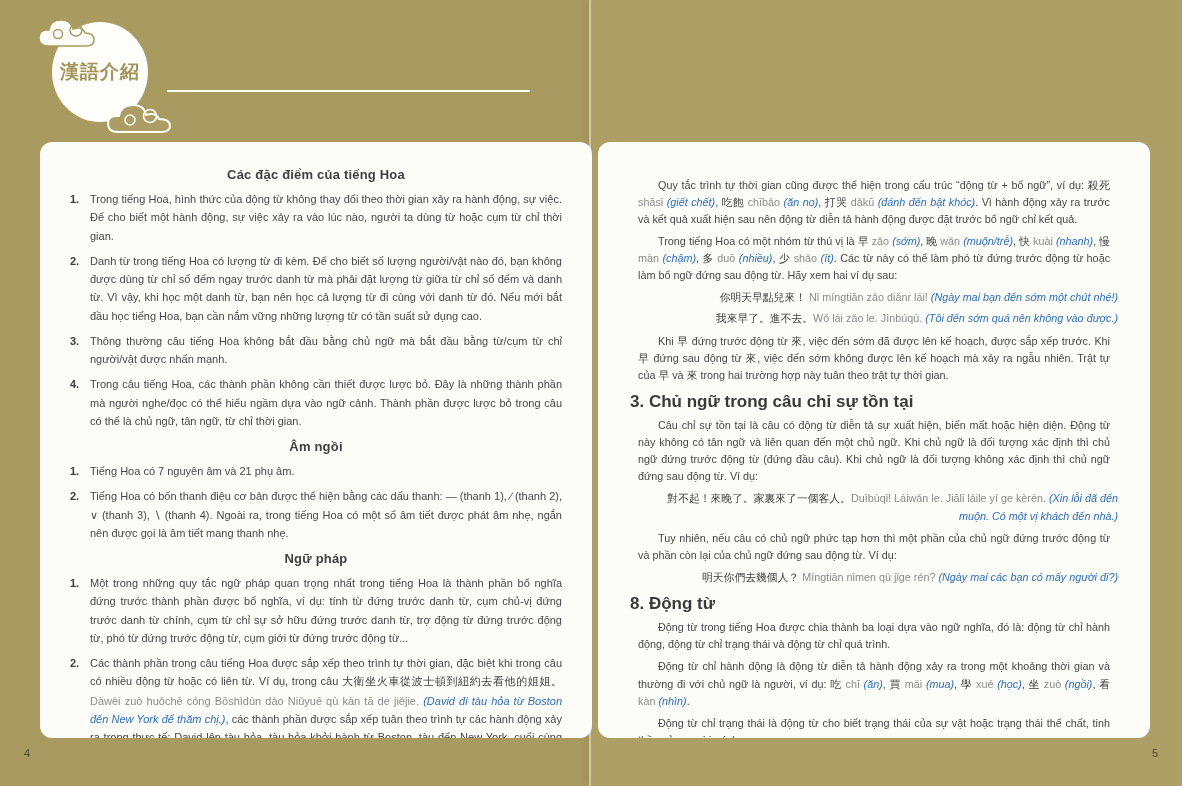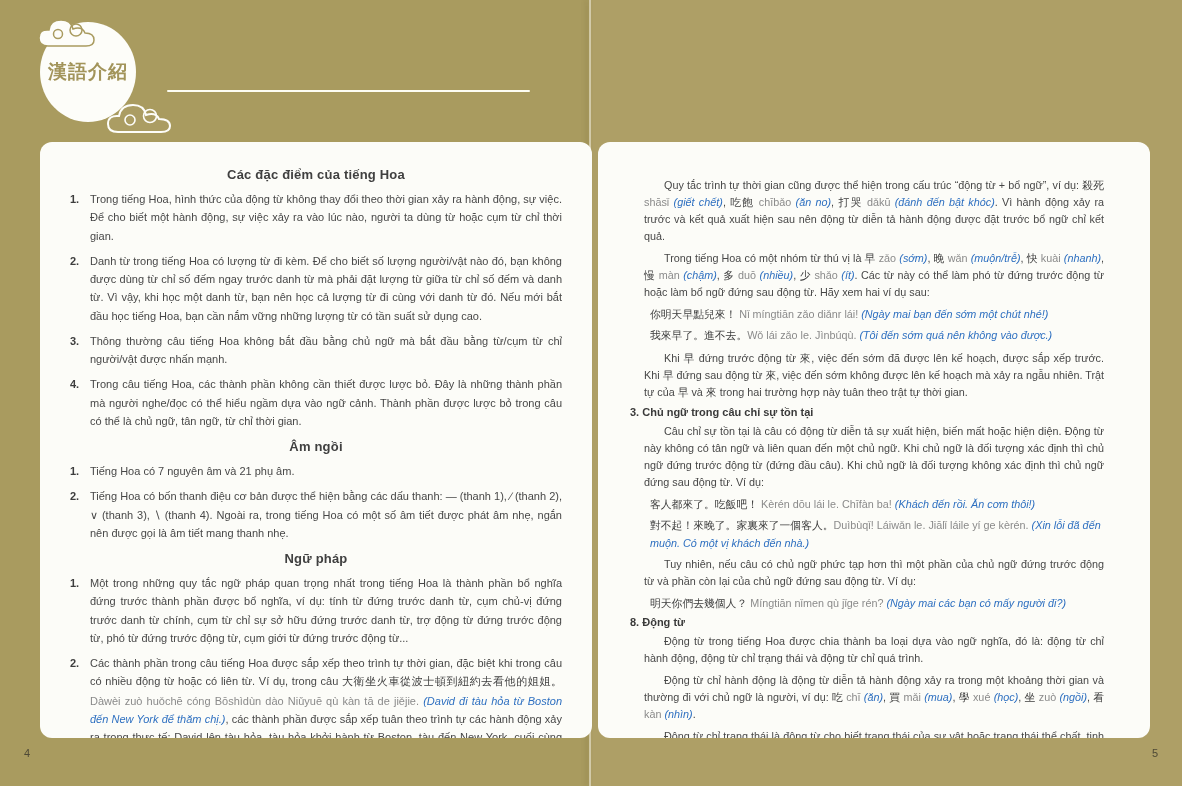--- a/index.html
+++ b/index.html
@@ -3,21 +3,21 @@
 <meta charset="utf-8">
 <style>
   html,body{margin:0;padding:0;}
   #canvas{
     position:relative;width:1182px;height:786px;overflow:hidden;
     background:linear-gradient(90deg,#a99b5f 0 590px,#ae9f66 590px 100%);
     font-family:"Liberation Sans","DejaVu Sans",sans-serif;
   }
   
   .logo-circle{
-    position:absolute;left:40px;top:22px;width:96px;height:100px;
+    position:absolute;left:52px;top:22px;width:96px;height:100px;
     background:#fdfdf9;border-radius:50%;
     display:flex;align-items:center;justify-content:center;z-index:2;
   }
   .logo-cn{
     font-family:"DejaVu Serif",serif;font-size:19px;font-weight:bold;
     color:#a2945a;letter-spacing:1px;white-space:nowrap;
   }
   .cloud-top{position:absolute;left:36px;top:12px;z-index:3;}
   .cloud-bottom{position:absolute;left:104px;top:96px;z-index:3;}
   .page-title{
@@ -51,26 +51,26 @@
     color:#404040;font-weight:bold;font-size:13px;text-align:center;
     margin:9px 0 8px;letter-spacing:.2px;
   }
   .li-row{display:flex;margin:0 0 7px;font-size:11px;line-height:1.66;}
   .li-num{flex:none;width:20px;font-weight:bold;color:#3d3d3d;}
   .li-body{flex:1;text-align:justify;}
   .para{
     font-size:11px;line-height:1.62;text-align:justify;
     text-indent:20px;margin:5px 0;
   }
-  #right-page .para{font-size:10.8px;line-height:1.58;margin:5px 14px;}
+  #right-page .para{font-size:10.8px;line-height:1.58;margin:5px 8px;}
   .example{
-    font-size:10.8px;line-height:1.55;margin:3px 0 3px 20px;text-align:left;
+    font-size:10.8px;line-height:1.55;margin:3px 0 3px 20px;text-align:right;
   }
   .sub-heading{
-    font-weight:bold;color:#3a3a3a;font-size:11px;margin:0 0 4px;
+    font-weight:bold;color:#3a3a3a;font-size:17px;margin:8px 0 4px;
   }
   .seg-z{font-family:"DejaVu Serif",serif;color:#3d3d3d;}
   .seg-p{color:#8a8a8a;}
   .seg-b{color:#2d6fc0;font-style:italic;}
   
   .pageno{
     position:absolute;font-size:11px;color:#4e4936;z-index:2;
   }
   #pageno-left{left:24px;top:747px;}
   #pageno-right{left:1152px;top:747px;}
@@ -139,21 +139,20 @@
 
   <div class="page" id="right-page">
     <div>
         <div class="para"><span class="seg-n">Quy tắc trình tự thời gian cũng được thể hiện trong cấu trúc “động từ + bổ ngữ”, ví dụ: </span><span class="seg-z">殺死</span><span class="seg-p"> shāsǐ </span><span class="seg-b">(giết chết)</span><span class="seg-n">, </span><span class="seg-z">吃飽</span><span class="seg-p"> chībǎo </span><span class="seg-b">(ăn no)</span><span class="seg-n">, </span><span class="seg-z">打哭</span><span class="seg-p"> dǎkū </span><span class="seg-b">(đánh đến bật khóc)</span><span class="seg-n">. Vì hành động xảy ra trước và kết quả xuất hiện sau nên động từ diễn tả hành động được đặt trước bổ ngữ chỉ kết quả.</span></div>
         <div class="para"><span class="seg-n">Trong tiếng Hoa có một nhóm từ thú vị là </span><span class="seg-z">早</span><span class="seg-p"> zǎo </span><span class="seg-b">(sớm)</span><span class="seg-n">, </span><span class="seg-z">晚</span><span class="seg-p"> wǎn </span><span class="seg-b">(muộn/trễ)</span><span class="seg-n">, </span><span class="seg-z">快</span><span class="seg-p"> kuài </span><span class="seg-b">(nhanh)</span><span class="seg-n">, </span><span class="seg-z">慢</span><span class="seg-p"> màn </span><span class="seg-b">(chậm)</span><span class="seg-n">, </span><span class="seg-z">多</span><span class="seg-p"> duō </span><span class="seg-b">(nhiều)</span><span class="seg-n">, </span><span class="seg-z">少</span><span class="seg-p"> shǎo </span><span class="seg-b">(ít)</span><span class="seg-n">. Các từ này có thể làm phó từ đứng trước động từ hoặc làm bổ ngữ đứng sau động từ. Hãy xem hai ví dụ sau:</span></div>
         <div class="example"><span class="seg-z">你明天早點兒來！</span><span class="seg-p"> Nǐ míngtiān zǎo diǎnr lái! </span><span class="seg-b">(Ngày mai bạn đến sớm một chút nhé!)</span></div>
         <div class="example"><span class="seg-z">我來早了。進不去。</span><span class="seg-p">Wǒ lái zǎo le. Jìnbúqù. </span><span class="seg-b">(Tôi đến sớm quá nên không vào được.)</span></div>
         <div class="para"><span class="seg-n">Khi </span><span class="seg-z">早</span><span class="seg-n"> đứng trước động từ </span><span class="seg-z">來</span><span class="seg-n">, việc đến sớm đã được lên kế hoạch, được sắp xếp trước. Khi </span><span class="seg-z">早</span><span class="seg-n"> đứng sau động từ </span><span class="seg-z">來</span><span class="seg-n">, việc đến sớm không được lên kế hoạch mà xảy ra ngẫu nhiên. Trật tự của </span><span class="seg-z">早</span><span class="seg-n"> và </span><span class="seg-z">來</span><span class="seg-n"> trong hai trường hợp này tuân theo trật tự thời gian.</span></div>
         <div class="sub-heading">3. Chủ ngữ trong câu chỉ sự tồn tại</div>
         <div class="para"><span class="seg-n">Câu chỉ sự tồn tại là câu có động từ diễn tả sự xuất hiện, biến mất hoặc hiện diện. Động từ này không có tân ngữ và liên quan đến một chủ ngữ. Khi chủ ngữ là đối tượng xác định thì chủ ngữ đứng trước động từ (đứng đầu câu). Khi chủ ngữ là đối tượng không xác định thì chủ ngữ đứng sau động từ. Ví dụ:</span></div>
-        <div class="example"><span class="seg-z">客人都來了。吃飯吧！</span><span class="seg-p"> Kèrén dōu lái le. Chīfàn ba! </span><span class="seg-b">(Khách đến rồi. Ăn cơm thôi!)</span></div>
         <div class="example"><span class="seg-z">對不起！來晚了。家裏來了一個客人。</span><span class="seg-p">Duìbùqǐ! Láiwǎn le. Jiālǐ láile yí ge kèrén. </span><span class="seg-b">(Xin lỗi đã đến muộn. Có một vị khách đến nhà.)</span></div>
         <div class="para"><span class="seg-n">Tuy nhiên, nếu câu có chủ ngữ phức tạp hơn thì một phần của chủ ngữ đứng trước động từ và phần còn lại của chủ ngữ đứng sau động từ. Ví dụ:</span></div>
         <div class="example"><span class="seg-z">明天你們去幾個人？</span><span class="seg-p"> Míngtiān nǐmen qù jǐge rén? </span><span class="seg-b">(Ngày mai các bạn có mấy người đi?)</span></div>
         <div class="sub-heading">8. Động từ</div>
         <div class="para"><span class="seg-n">Động từ trong tiếng Hoa được chia thành ba loại dựa vào ngữ nghĩa, đó là: động từ chỉ hành động, động từ chỉ trạng thái và động từ chỉ quá trình.</span></div>
         <div class="para"><span class="seg-n">Động từ chỉ hành động là động từ diễn tả hành động xảy ra trong một khoảng thời gian và thường đi với chủ ngữ là người, ví dụ: </span><span class="seg-z">吃</span><span class="seg-p"> chī </span><span class="seg-b">(ăn)</span><span class="seg-n">, </span><span class="seg-z">買</span><span class="seg-p"> mǎi </span><span class="seg-b">(mua)</span><span class="seg-n">, </span><span class="seg-z">學</span><span class="seg-p"> xué </span><span class="seg-b">(học)</span><span class="seg-n">, </span><span class="seg-z">坐</span><span class="seg-p"> zuò </span><span class="seg-b">(ngồi)</span><span class="seg-n">, </span><span class="seg-z">看</span><span class="seg-p"> kàn </span><span class="seg-b">(nhìn)</span><span class="seg-n">.</span></div>
         <div class="para"><span class="seg-n">Động từ chỉ trạng thái là động từ cho biết trạng thái của sự vật hoặc trạng thái thể chất, tinh thần của người, ví dụ: </span></div>
       </div>
   </div>
 

